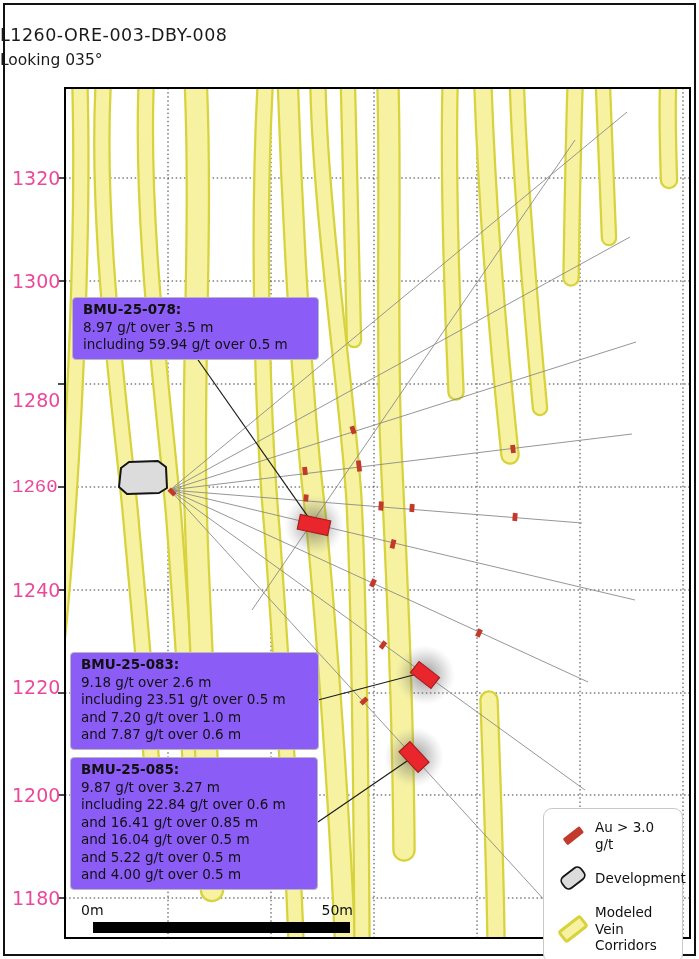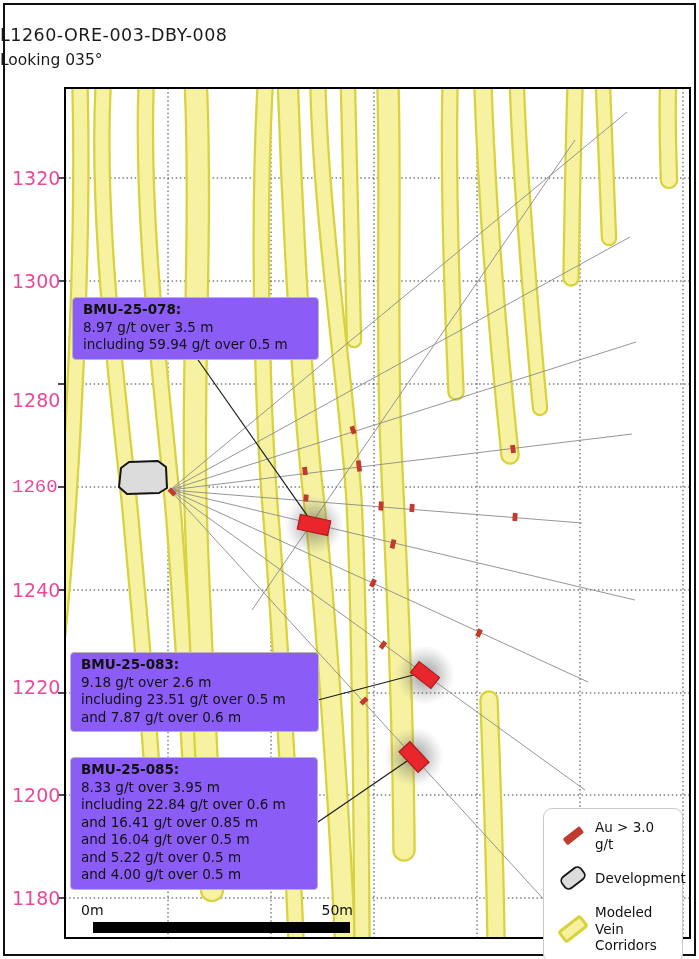--- a/index.html
+++ b/index.html
@@ -195,25 +195,26 @@
   <div id="annotations">
       <div class="ann-box" style="left: 72px; top: 297px; width: 247px;">
         <div class="ann-title">BMU-25-078:</div>
         <div>8.97 g/t over 3.5 m</div>
         <div>including 59.94 g/t over 0.5 m</div>
       </div>
       <div class="ann-box" style="left: 70px; top: 652px; width: 249px;">
         <div class="ann-title">BMU-25-083:</div>
         <div>9.18 g/t over 2.6 m</div>
         <div>including 23.51 g/t over 0.5 m</div>
+        <div>and 7.20 g/t over 1.0 m</div>
         <div>and 7.87 g/t over 0.6 m</div>
       </div>
       <div class="ann-box" style="left: 70px; top: 757px; width: 248px;">
         <div class="ann-title">BMU-25-085:</div>
-        <div>8.33 g/t over 3.95 m</div>
+        <div>9.87 g/t over 3.27 m</div>
         <div>including 22.84 g/t over 0.6 m</div>
         <div>and 16.41 g/t over 0.85 m</div>
         <div>and 16.04 g/t over 0.5 m</div>
         <div>and 5.22 g/t over 0.5 m</div>
         <div>and 4.00 g/t over 0.5 m</div>
       </div>
     </div>
 
   <div id="legend" style="left: 543px; top: 808px; width: 140px; min-height: 117px;">
       <div class="legend-row">

